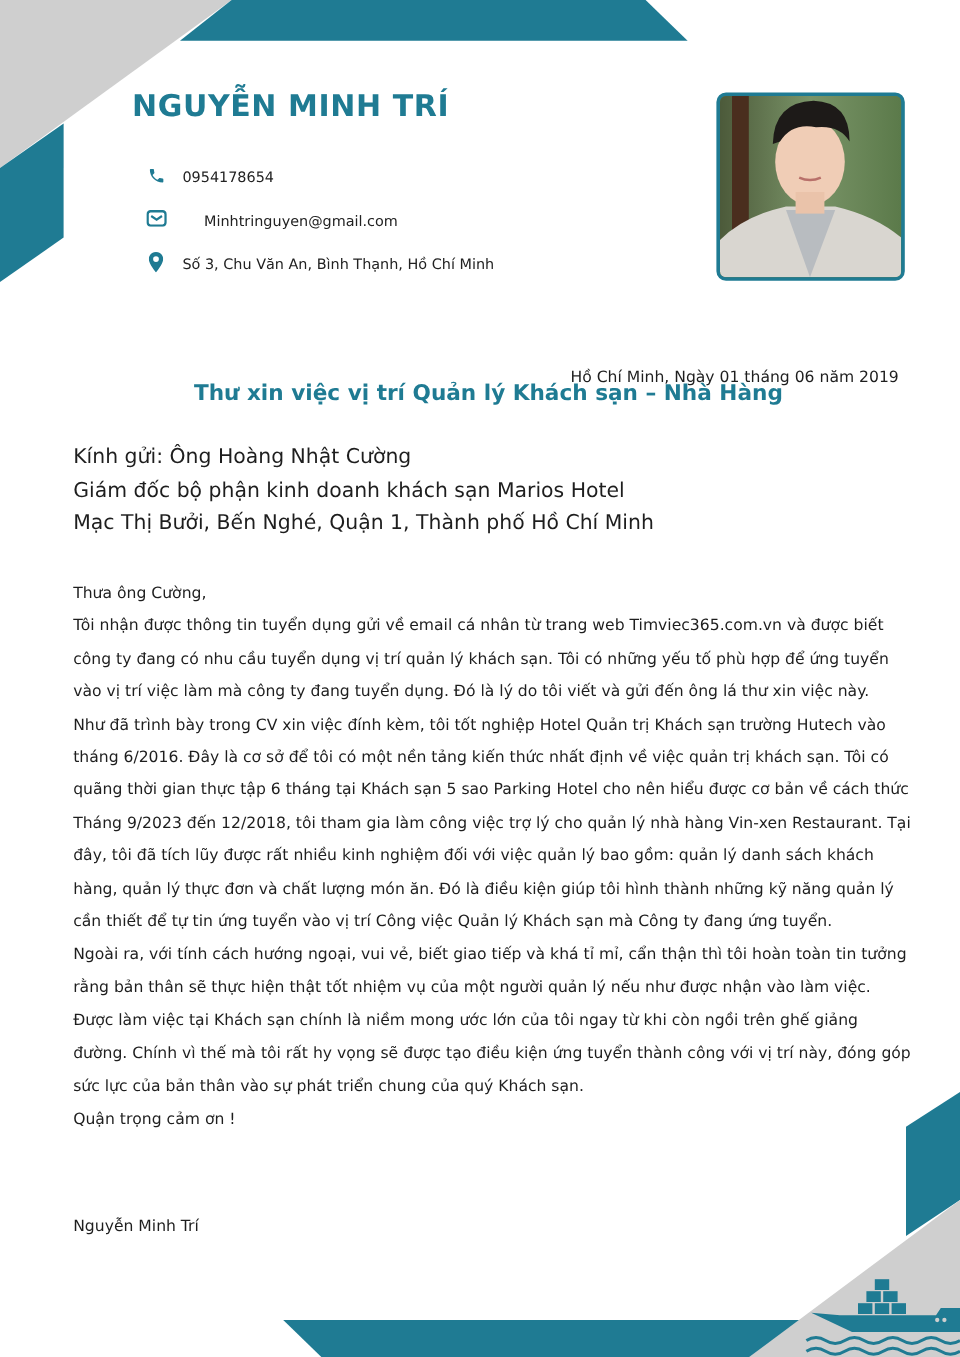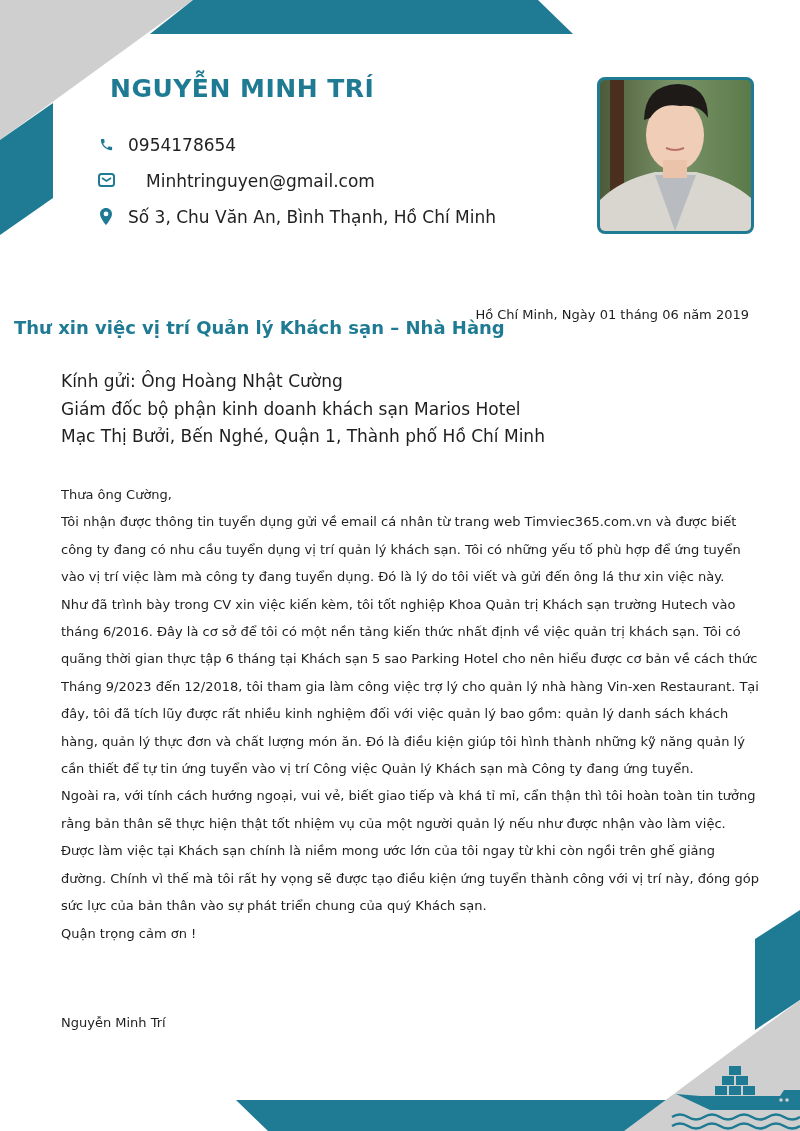--- a/index.html
+++ b/index.html
@@ -9,36 +9,36 @@
       font-family: "DejaVu Sans", sans-serif;
       color: #1e1e1e;
     }
     .deco { position: absolute; left: 0; top: 0; }
     .name {
       position: absolute; left: 110px; top: 74px;
       font-size: 25px; font-weight: bold; letter-spacing: 0.5px;
       color: #1f7b93; margin: 0;
     }
     .contact-row {
-      position: absolute; left: 97px; height: 20px;
-      display: flex; align-items: flex-start;
-      font-size: 17px; color: #222;
+      position: absolute; left: 121px; height: 20px;
+      display: flex; align-items: flex-end;
+      font-size: 12px; color: #222;
     }
     .contact-row .ic { width: 18px; height: 18px; margin-right: 13px; display: flex; align-items: center; justify-content: center; }
     .photo {
       position: absolute; left: 597px; top: 77px; width: 151px; height: 151px;
       border: 3px solid #1f7b93; border-radius: 8px; overflow: hidden;
       background: #5d7a50;
     }
     .date {
       position: absolute; right: 51px; top: 275px;
       font-size: 13px; color: #1e1e1e; margin-top: 32px;
     }
     .title {
-      position: absolute; left: 0; right: 0; top: 317px; 
+      position: absolute; left: 0; right: 0; top: 317px; text-align: center;
       font-size: 18px; font-weight: bold; color: #1f7b93; margin: 0;
       padding-left: 14px;
     }
     .recipient {
       position: absolute; left: 61px; top: 368px;
       font-size: 17px; line-height: 27.5px;
     }
     .body-text {
       position: absolute; left: 61px; top: 481px; width: 700px;
       font-size: 13px; line-height: 27.4px;
@@ -138,21 +138,21 @@
   <div>Kính gửi: Ông Hoàng Nhật Cường</div>
   <div>Giám đốc bộ phận kinh doanh khách sạn Marios Hotel</div>
   <div>Mạc Thị Bưởi, Bến Nghé, Quận 1, Thành phố Hồ Chí Minh</div>
 </div>
 
 <div class="body-text">
   <p>Thưa ông Cường,</p>
   <p>Tôi nhận được thông tin tuyển dụng gửi về email cá nhân từ trang web Timviec365.com.vn và được biết</p>
   <p>công ty đang có nhu cầu tuyển dụng vị trí quản lý khách sạn. Tôi có những yếu tố phù hợp để ứng tuyển</p>
   <p>vào vị trí việc làm mà công ty đang tuyển dụng. Đó là lý do tôi viết và gửi đến ông lá thư xin việc này.</p>
-  <p>Như đã trình bày trong CV xin việc kiến kèm, tôi tốt nghiệp Khoa Quản trị Khách sạn trường Hutech vào</p>
+  <p>Như đã trình bày trong CV xin việc đính kèm, tôi tốt nghiệp Hotel Quản trị Khách sạn trường Hutech vào</p>
   <p>tháng 6/2016. Đây là cơ sở để tôi có một nền tảng kiến thức nhất định về việc quản trị khách sạn. Tôi có</p>
   <p>quãng thời gian thực tập 6 tháng tại Khách sạn 5 sao Parking Hotel cho nên hiểu được cơ bản về cách thức</p>
   <p>Tháng 9/2023 đến 12/2018, tôi tham gia làm công việc trợ lý cho quản lý nhà hàng Vin-xen Restaurant. Tại</p>
   <p>đây, tôi đã tích lũy được rất nhiều kinh nghiệm đối với việc quản lý bao gồm: quản lý danh sách khách</p>
   <p>hàng, quản lý thực đơn và chất lượng món ăn. Đó là điều kiện giúp tôi hình thành những kỹ năng quản lý</p>
   <p>cần thiết để tự tin ứng tuyển vào vị trí Công việc Quản lý Khách sạn mà Công ty đang ứng tuyển.</p>
   <p>Ngoài ra, với tính cách hướng ngoại, vui vẻ, biết giao tiếp và khá tỉ mỉ, cẩn thận thì tôi hoàn toàn tin tưởng</p>
   <p>rằng bản thân sẽ thực hiện thật tốt nhiệm vụ của một người quản lý nếu như được nhận vào làm việc.</p>
   <p>Được làm việc tại Khách sạn chính là niềm mong ước lớn của tôi ngay từ khi còn ngồi trên ghế giảng</p>
   <p>đường. Chính vì thế mà tôi rất hy vọng sẽ được tạo điều kiện ứng tuyển thành công với vị trí này, đóng góp</p>

